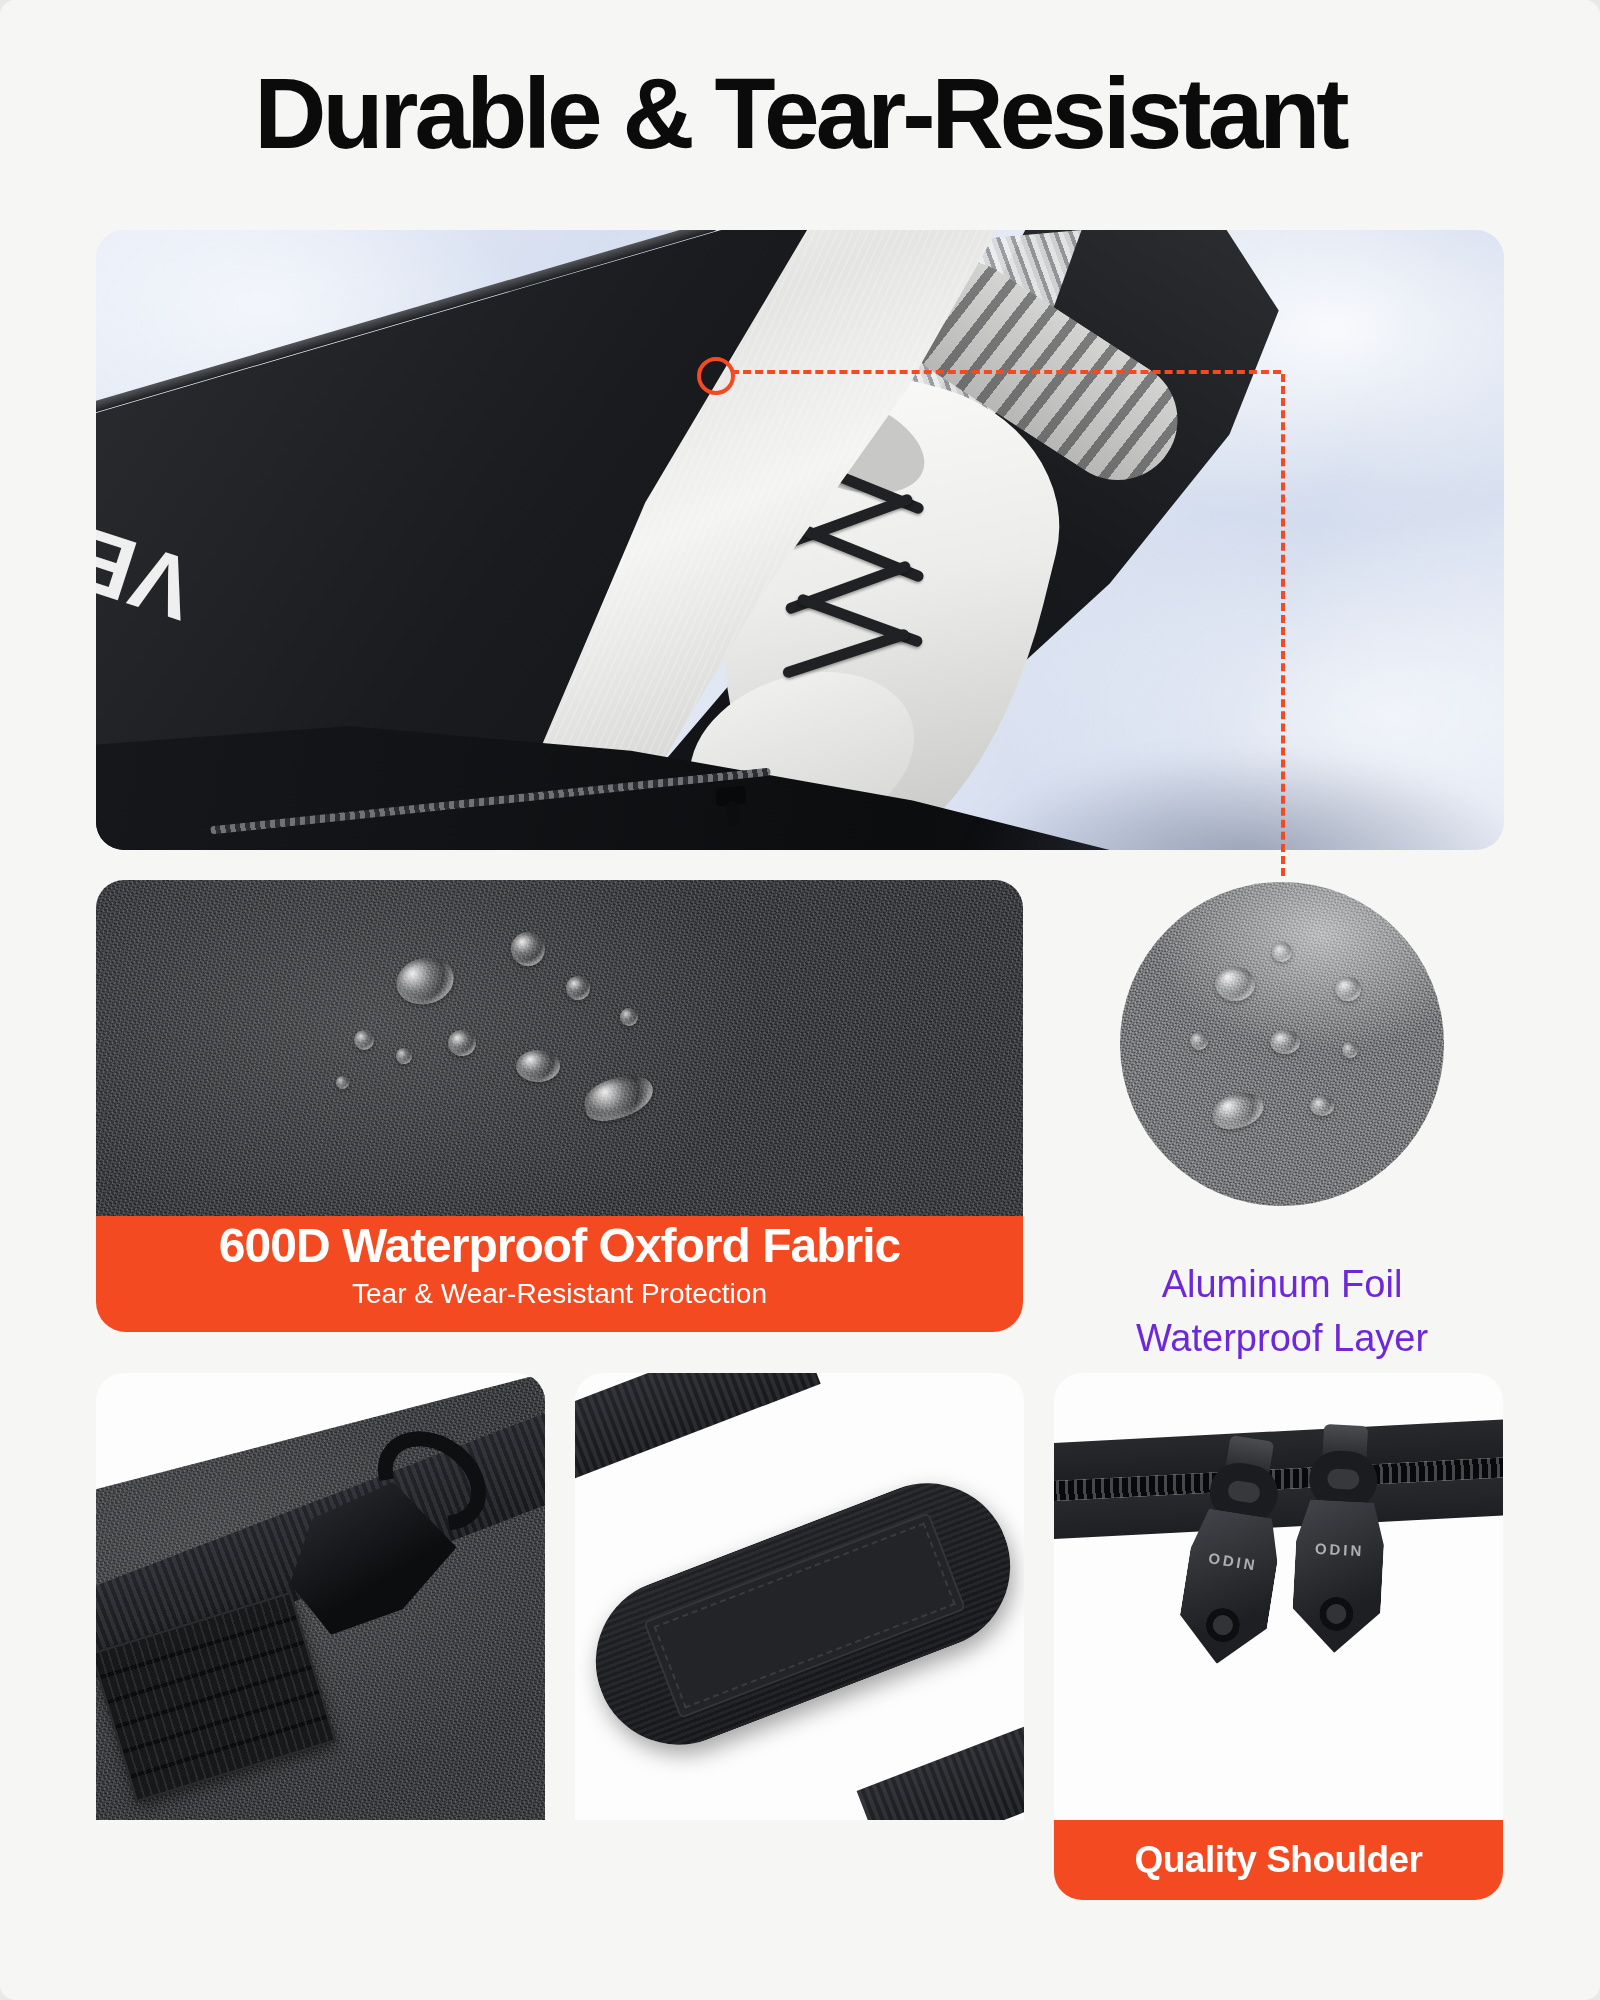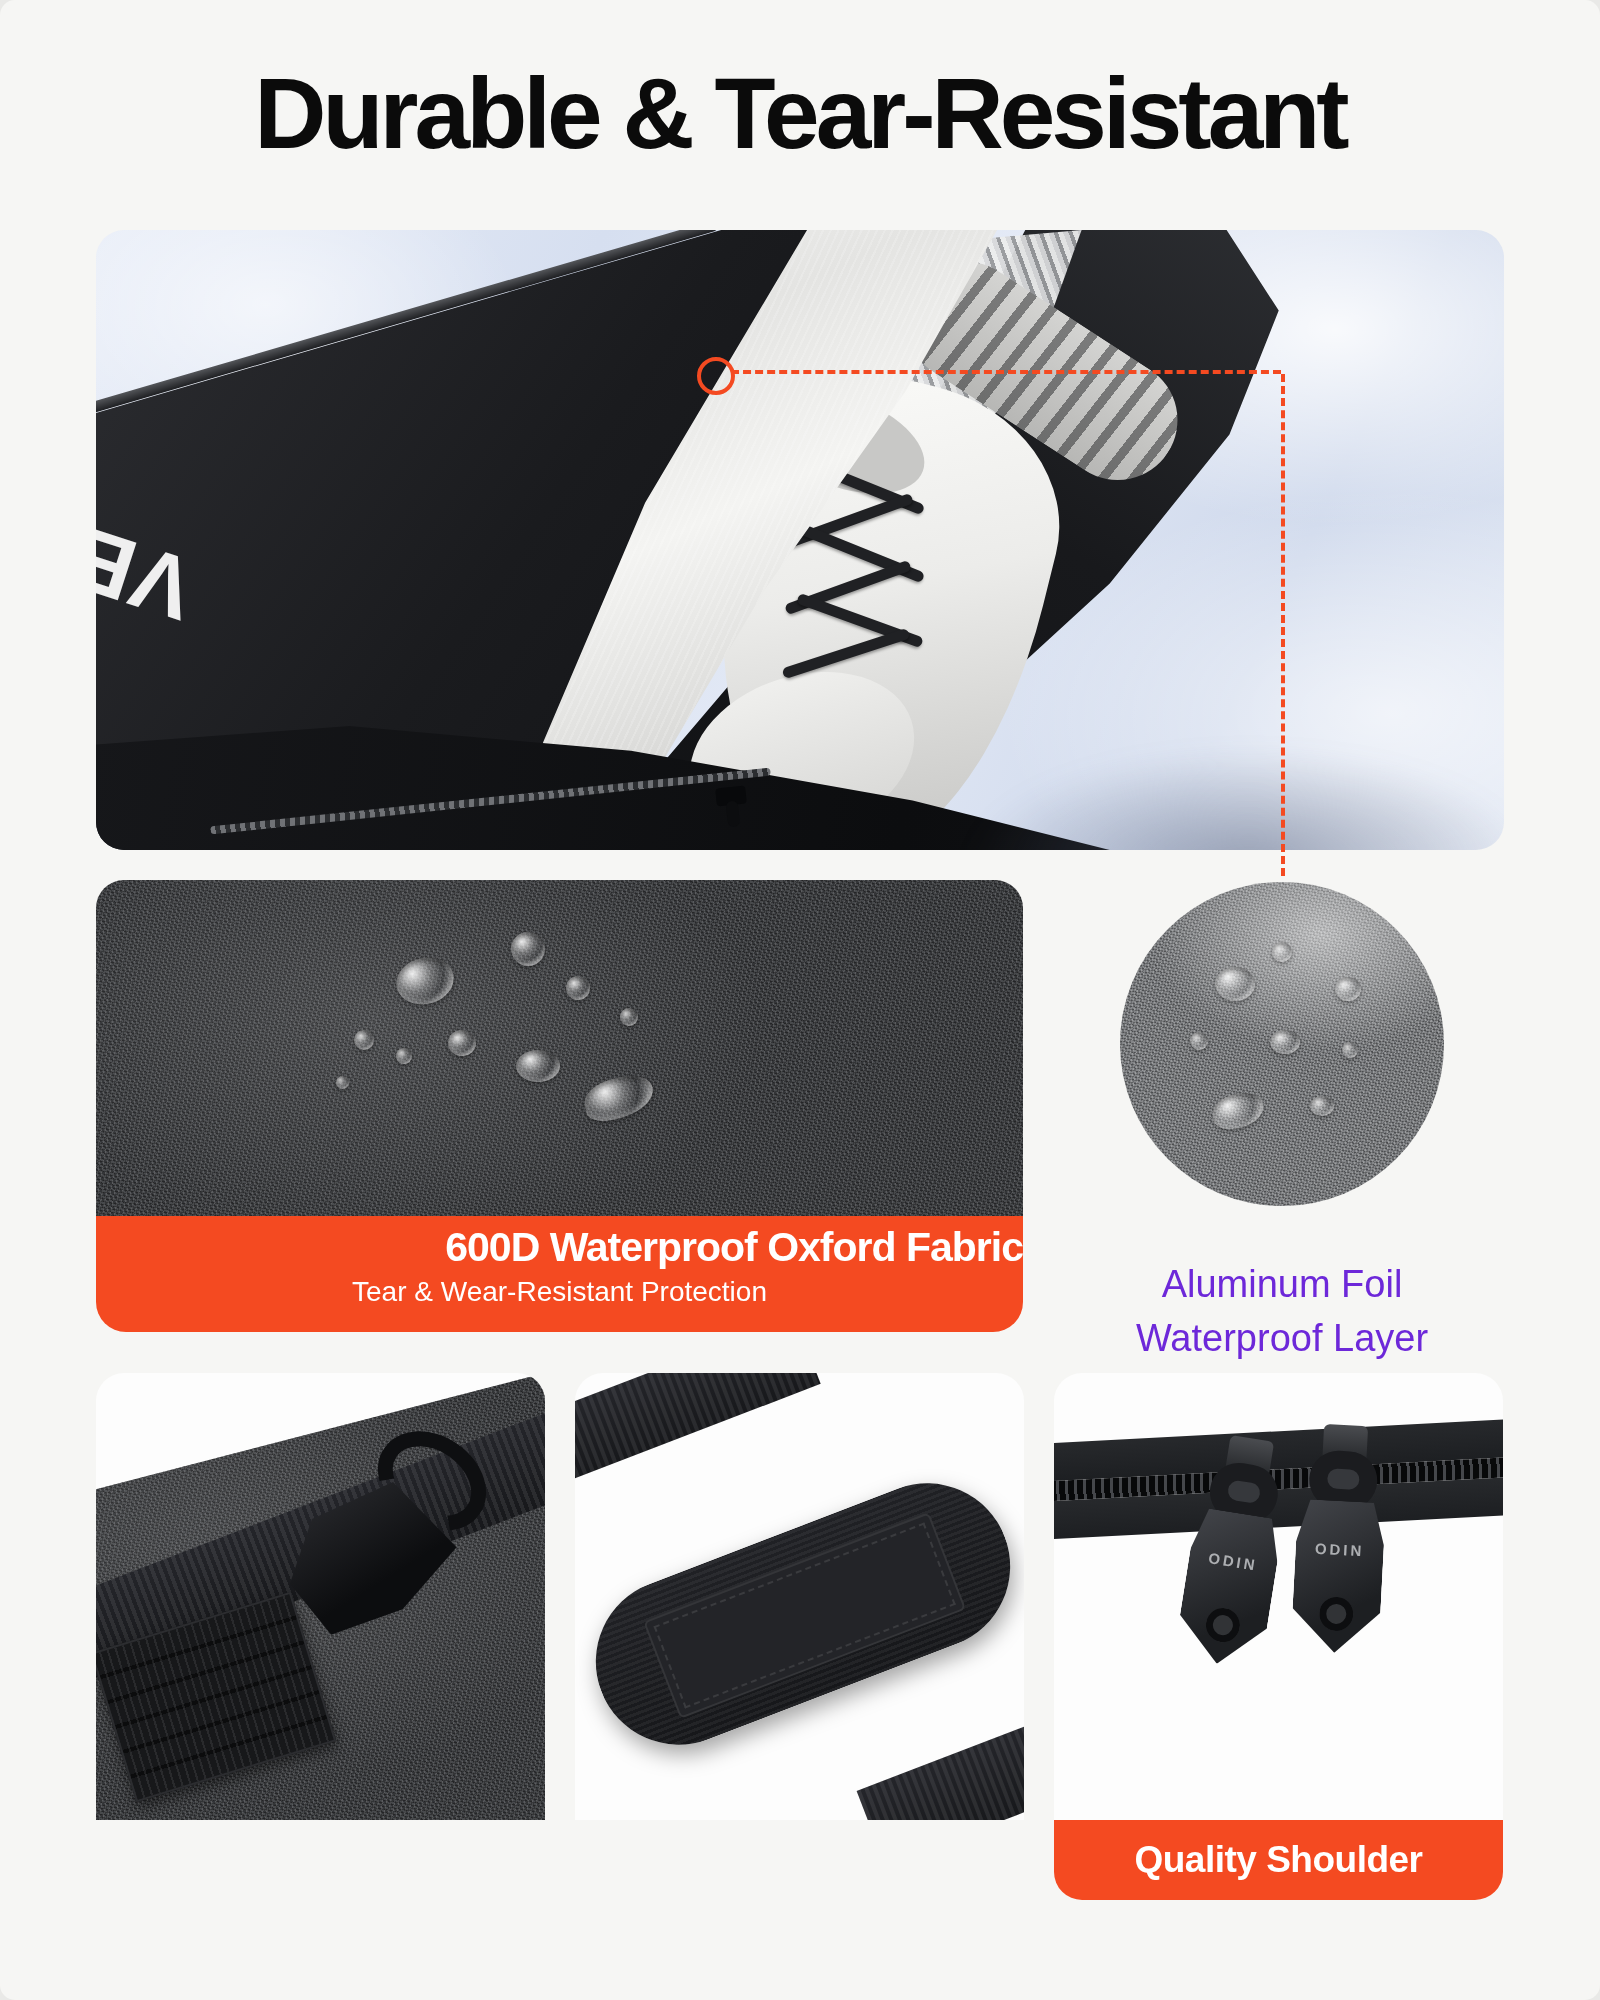--- a/index.html
+++ b/index.html
@@ -73,21 +73,21 @@
       repeating-linear-gradient(55deg, rgba(255,255,255,.06) 0 2px, rgba(0,0,0,.15) 2px 4px);}
 
   
   .fabric-photo{left:96px;top:880px;width:927px;height:336px;border-radius:28px 28px 0 0;overflow:hidden;}
   .drop{position:absolute;border-radius:50%;
       background:radial-gradient(circle at 32% 28%, rgba(255,255,255,.9), rgba(255,255,255,.25) 35%,
                  rgba(60,62,65,.15) 60%, rgba(255,255,255,.45) 85%, rgba(30,30,32,.4));
       box-shadow:inset 0 -3px 6px rgba(255,255,255,.35), inset 0 3px 5px rgba(0,0,0,.35), 0 2px 4px rgba(0,0,0,.3);}
   .fabric-banner{left:96px;top:1216px;width:927px;height:116px;background:var(--accent);
       border-radius:0 0 30px 30px;text-align:center;color:#fff;}
-  .fb-title{padding-top:8px;font-size:41px;font-weight:bold;letter-spacing:-1px;text-align:right;}
+  .fb-title{padding-top:2px;font-size:48px;font-weight:bold;letter-spacing:-1px;}
   .fb-sub{margin-top:5px;font-size:28px;font-weight:normal;}
   .foil-circle{left:1120px;top:882px;width:324px;height:324px;border-radius:50%;overflow:hidden;}
   .foil-caption{left:1032px;top:1258px;width:500px;text-align:center;font-size:38px;line-height:1.42;color:#6d28d9;}
 
   
   .card{position:absolute;top:1373px;width:449px;height:527px;}
   .card-photo{position:absolute;left:0;top:0;width:449px;height:447px;border-radius:28px 28px 0 0;
       overflow:hidden;background:#fdfdfd;}
   .card-banner{position:absolute;left:0;top:447px;width:449px;height:80px;background:var(--accent);
       border-radius:0 0 28px 28px;color:#fff;display:flex;align-items:center;justify-content:center;

